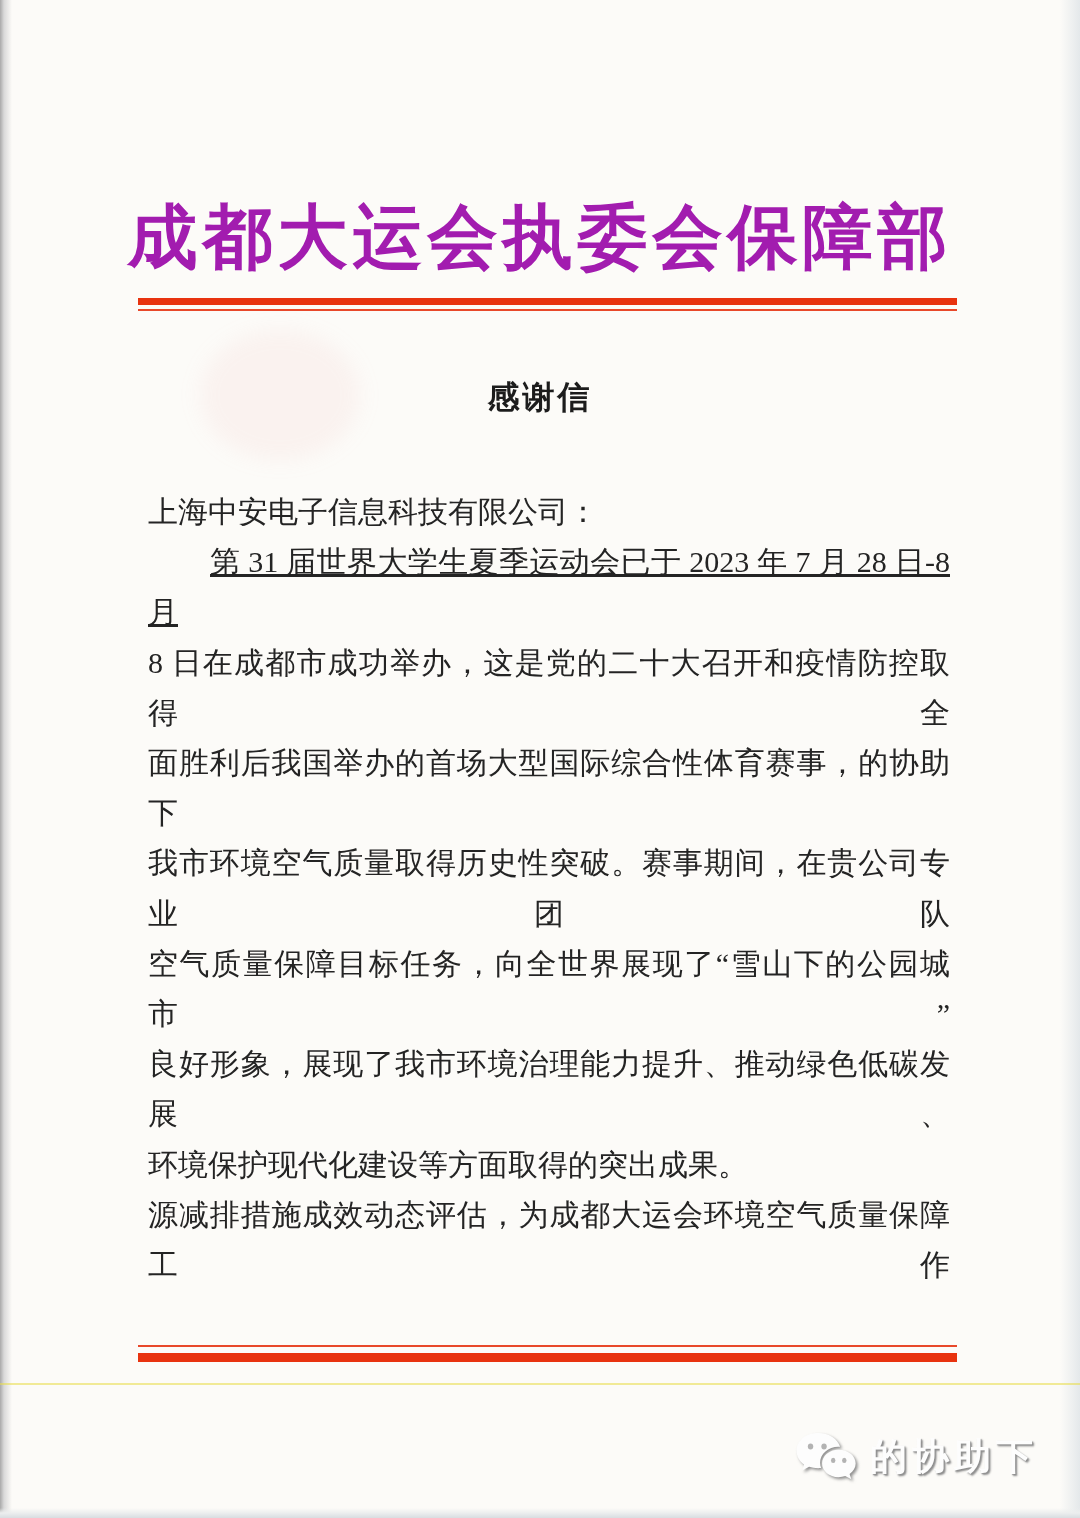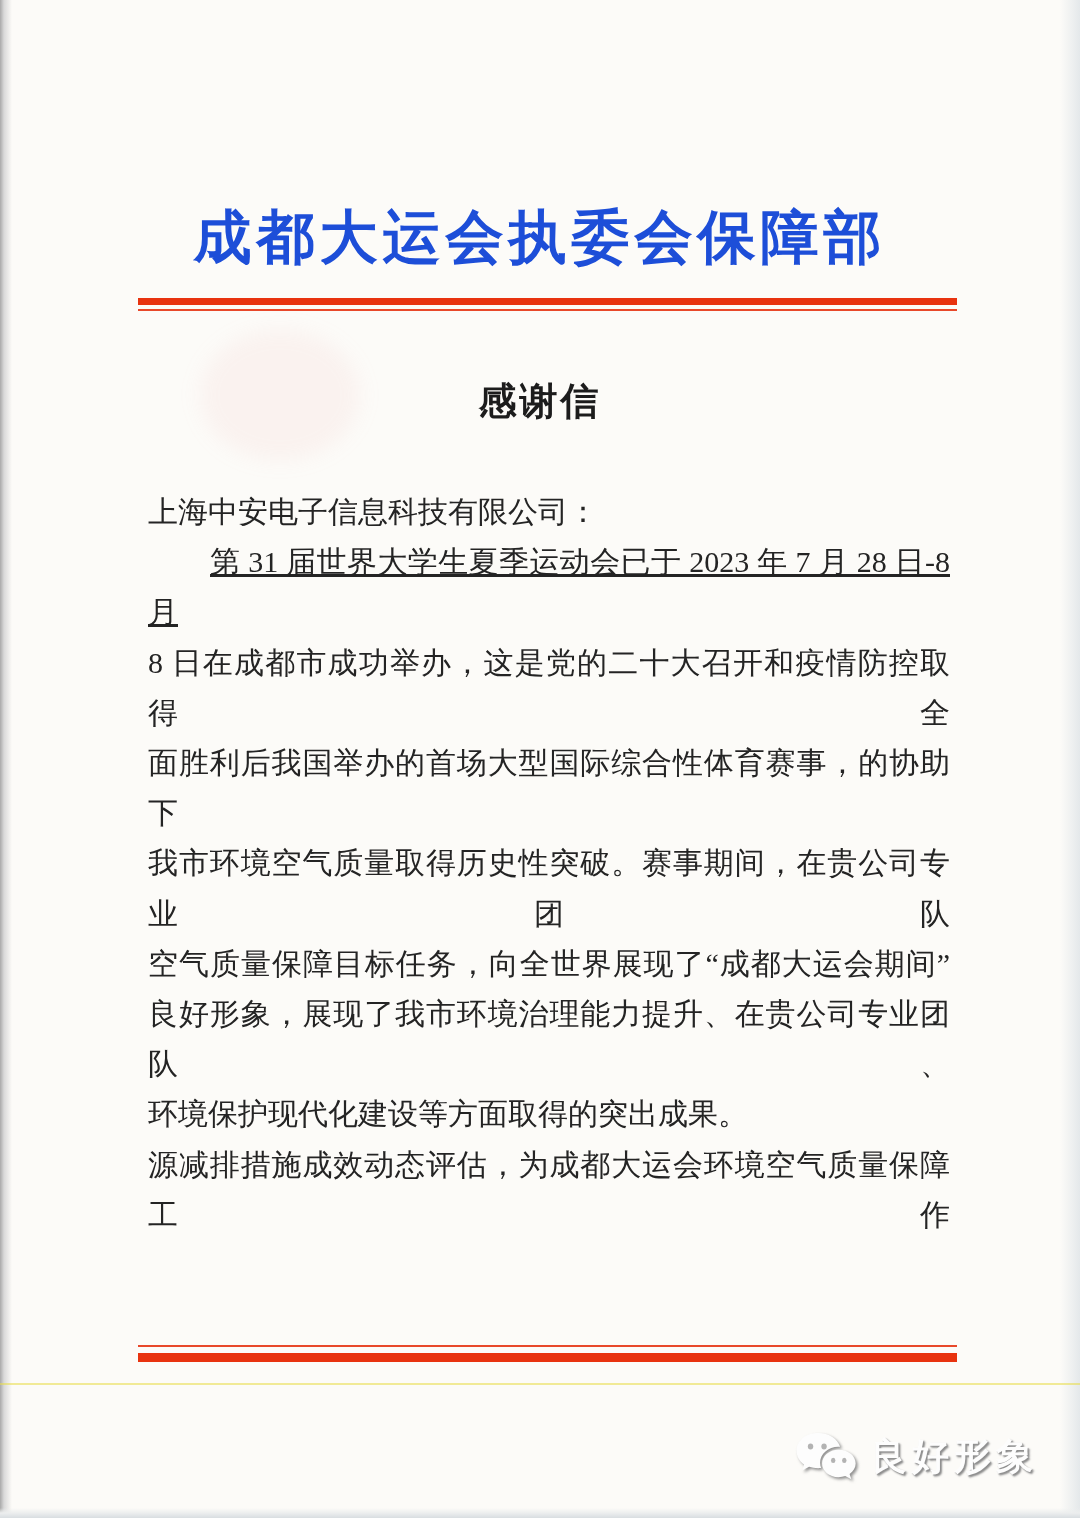--- a/index.html
+++ b/index.html
@@ -35,37 +35,37 @@
     filter: blur(10px);
   }
   .artifact-yellow-line {
     position: absolute; left: 0; top: 1383px; width: 100%; height: 2px;
     background: rgba(232, 220, 70, 0.55);
   }
   
   .header-title {
     position: absolute; left: 0; top: 183px; width: 100%;
     text-align: center;
-    font-size: 58px;
+    font-size: 70px;
     font-weight: 700;
     letter-spacing: 5px;
-    color: #1d4ed8;
+    color: #a21caf;
     line-height: 110px;
     white-space: nowrap;
   }
   .rule { position: absolute; left: 138px; width: 819px; }
   .rule-top-thick    { top: 298px;  height: 7px; background: #e8330f; }
   .rule-top-thin     { top: 309px;  height: 2px; background: #e8482a; }
   .rule-bottom-thin  { top: 1345px; height: 2px; background: #e8482a; }
   .rule-bottom-thick { top: 1353px; height: 9px; background: #e8330f; }
   
   .doc-title {
     position: absolute; left: 0; top: 376px; width: 100%;
     text-align: center;
-    font-size: 38px;
+    font-size: 32px;
     font-weight: 700;
     letter-spacing: 3px;
     color: #1c1c1c;
   }
   
   .letter-body {
     position: absolute; left: 148px; top: 487px; width: 802px;
     font-size: 30px;
     line-height: 50.2px;
     color: #242424;
@@ -110,22 +110,22 @@
 
   <div class="doc-title">感谢信</div>
 
   <div class="letter-body">
     <div class="line para-end">上海中安电子信息科技有限公司：</div>
     <div>
         <div class="line indent">第 31 届世界大学生夏季运动会已于 2023 年 7 月 28 日-8 月</div>
         <div class="line">8 日在成都市成功举办，这是党的二十大召开和疫情防控取得全</div>
         <div class="line">面胜利后我国举办的首场大型国际综合性体育赛事，的协助下</div>
         <div class="line">我市环境空气质量取得历史性突破。赛事期间，在贵公司专业团队</div>
-        <div class="line">空气质量保障目标任务，向全世界展现了“成都大运会期间”</div>
-        <div class="line">良好形象，展现了我市环境治理能力提升、在贵公司专业团队、</div>
+        <div class="line">空气质量保障目标任务，向全世界展现了“雪山下的公园城市”</div>
+        <div class="line">良好形象，展现了我市环境治理能力提升、推动绿色低碳发展、</div>
         <div class="line para-end">环境保护现代化建设等方面取得的突出成果。</div>
         <div class="line">源减排措施成效动态评估，为成都大运会环境空气质量保障工作</div>
       </div>
   </div>
 
   <div class="rule rule-bottom-thin"></div>
   <div class="rule rule-bottom-thick"></div>
 
   <div class="watermark">
     <span class="wechat-icon">
@@ -135,16 +135,16 @@
           <path d="M46 20.5 c-9.6 0-17 6.5-17 14.2 0 7.7 7.4 14.2 17 14.2 2.5 0 4.9-0.43 7-1.2 l6.3 3.3 -1.8-5.5 c3.9-2.6 6.3-6.5 6.3-10.8 0-7.7-7.4-14.2-17.8-14.2 Z"></path>
         </g>
         <g fill="#b3b3b3">
           <ellipse cx="17" cy="17" rx="2.8" ry="3.1"></ellipse>
           <ellipse cx="31" cy="17" rx="2.8" ry="3.1"></ellipse>
           <ellipse cx="40.5" cy="31.5" rx="2.3" ry="2.6"></ellipse>
           <ellipse cx="52" cy="31.5" rx="2.3" ry="2.6"></ellipse>
         </g>
       </svg>
     </span>
-    <span class="watermark-label">良好形象</span>
+    <span class="watermark-label">的协助下</span>
   </div>
 
 </div>
 
 </body></html>

